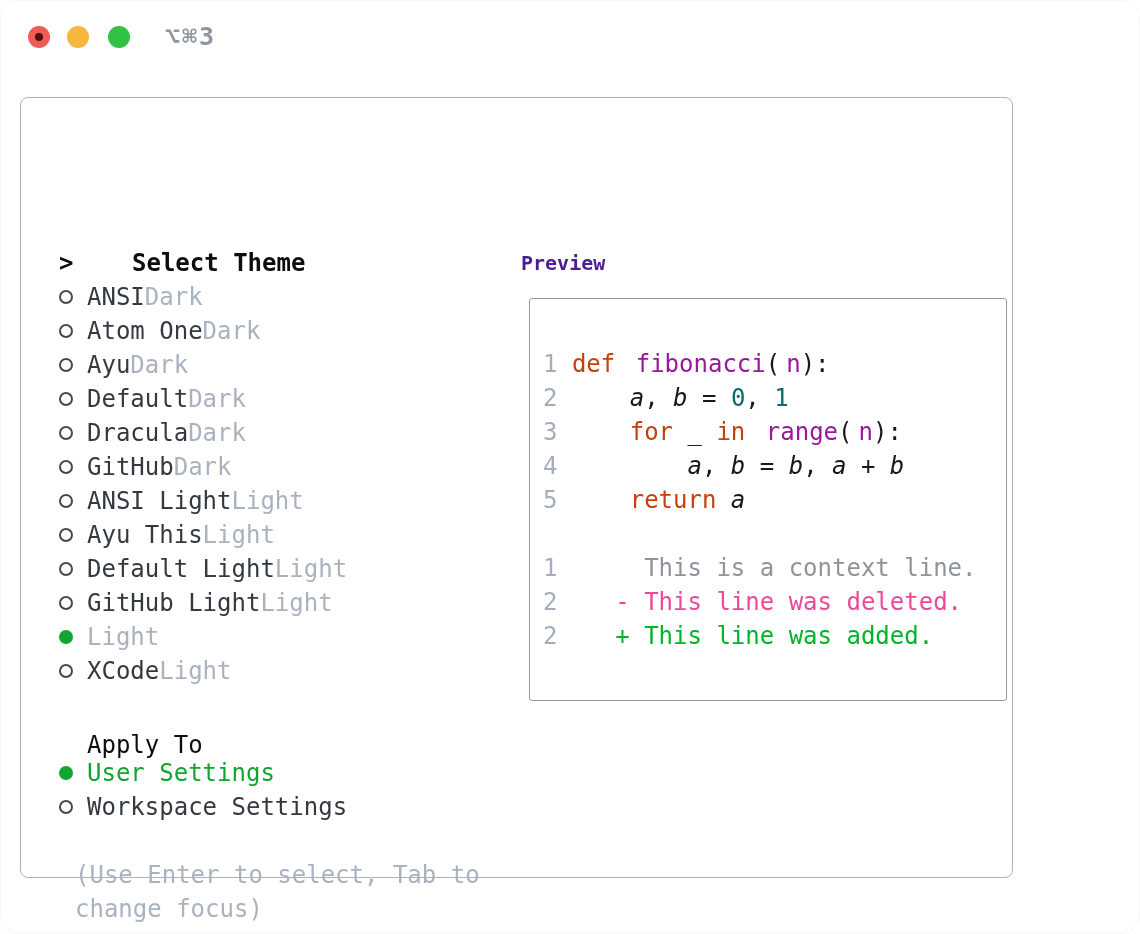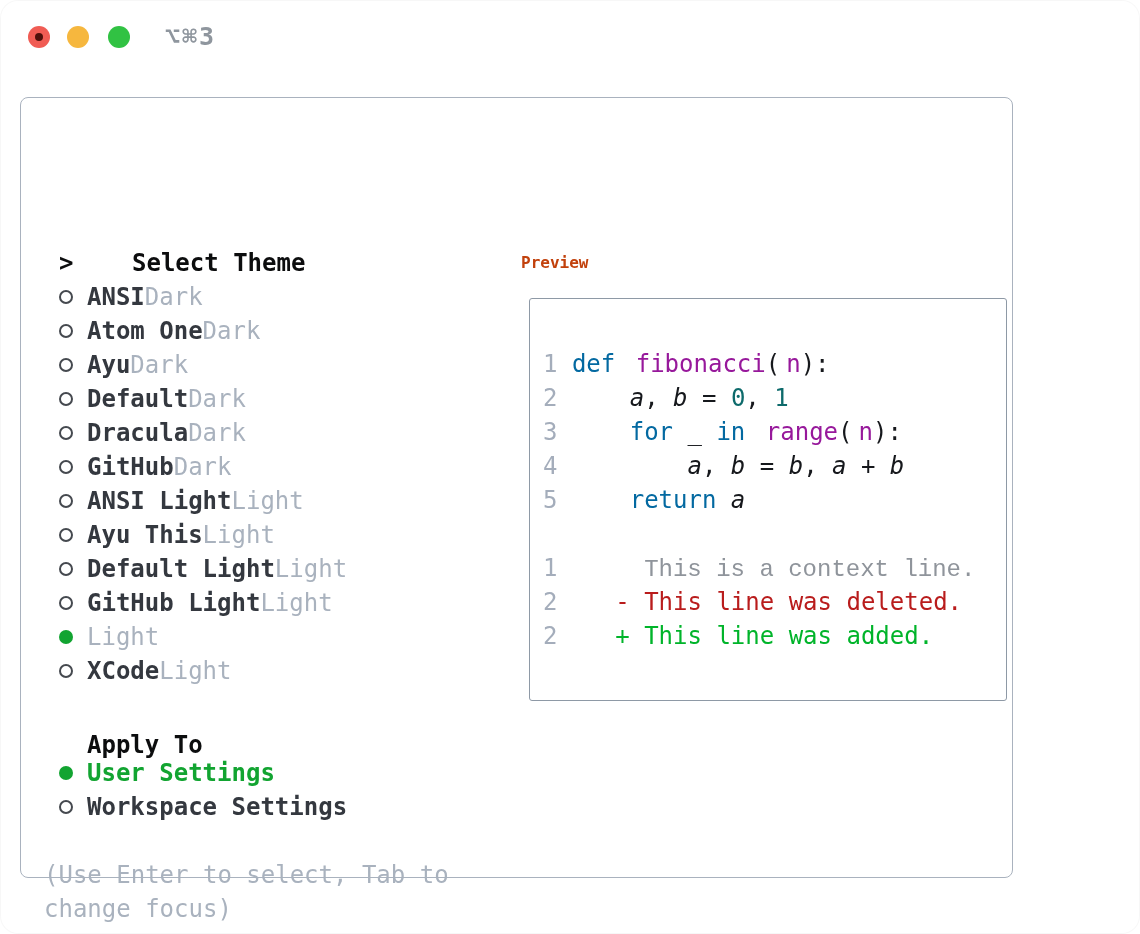--- a/index.html
+++ b/index.html
@@ -27,51 +27,51 @@
     position:absolute;left:20px;top:97px;width:993px;height:781px;
     border:1.5px solid #a9b2be;border-radius:8px;box-sizing:border-box;background:#fff;
   }
   
   .left-col{position:absolute;left:38px;top:148px;width:450px;font-size:24px;color:#34383f;}
   .row{display:flex;align-items:center;height:34px;}
   .row .marker{width:28px;flex:none;display:flex;align-items:center;}
   .prompt{font-weight:bold;color:#0c0d0e;}
   .circ{width:10px;height:10px;border:2px solid #45494f;border-radius:50%;}
   .circ.sel{width:14px;height:14px;border:none;background:#12a431;}
-  .nm{white-space:pre;color:#34383f;font-weight:bold;}
+  .nm{white-space:pre;color:#34383f;}
   .var{white-space:pre;color:#a9b2be;}
   .row.header .nm{font-weight:bold;color:#0c0d0e;margin-left:45px;}
   .row.selected .nm{color:#12a431;}
   .spacer{height:34px;}
   .help{
-    position:absolute;left:23px;top:760px;width:446px;
+    position:absolute;left:54px;top:760px;width:446px;
     font-size:24px;line-height:34px;color:#a9b2be;
   }
   
   .preview-title{
     position:absolute;left:500px;top:148px;height:34px;line-height:34px;
-    font-size:16px;font-weight:bold;color:#c2410c;
+    font-size:20px;font-weight:bold;color:#4c1d95;
   }
   .preview-box{
     position:absolute;left:508px;top:200px;width:478px;height:403px;
     border:1.5px solid #8e99a6;border-radius:3px;box-sizing:border-box;
     background:#fff;overflow:hidden;
   }
   #code{
     padding:14px 0 0 13px;font-size:24px;line-height:34px;white-space:pre;
   }
   .code-line{height:34px;}
   .tk-n{color:#a4adbb;}   
-  .tk-k{color:#0369a1;}   
+  .tk-k{color:#c2410c;}   
   .tk-f{color:#97189b;margin-left:6px;}   
   .tk-l{color:#0d6a6b;}   
   .tk-p{color:#16181c;}   
   .tk-v{color:#16181c;font-style:italic;} 
-  .tk-c{color:#8f949b;font-family:Liberation Mono, monospace;}   
-  .tk-d{color:#b91c1c;}   
+  .tk-c{color:#8f949b;}   
+  .tk-d{color:#ec4899;}   
   .tk-a{color:#00b42a;}   
 </style>
 </head>
 <body>
 
 <div class="stage">
 
   <div class="traffic red">
     <span class="dot"></span>
   </div>

